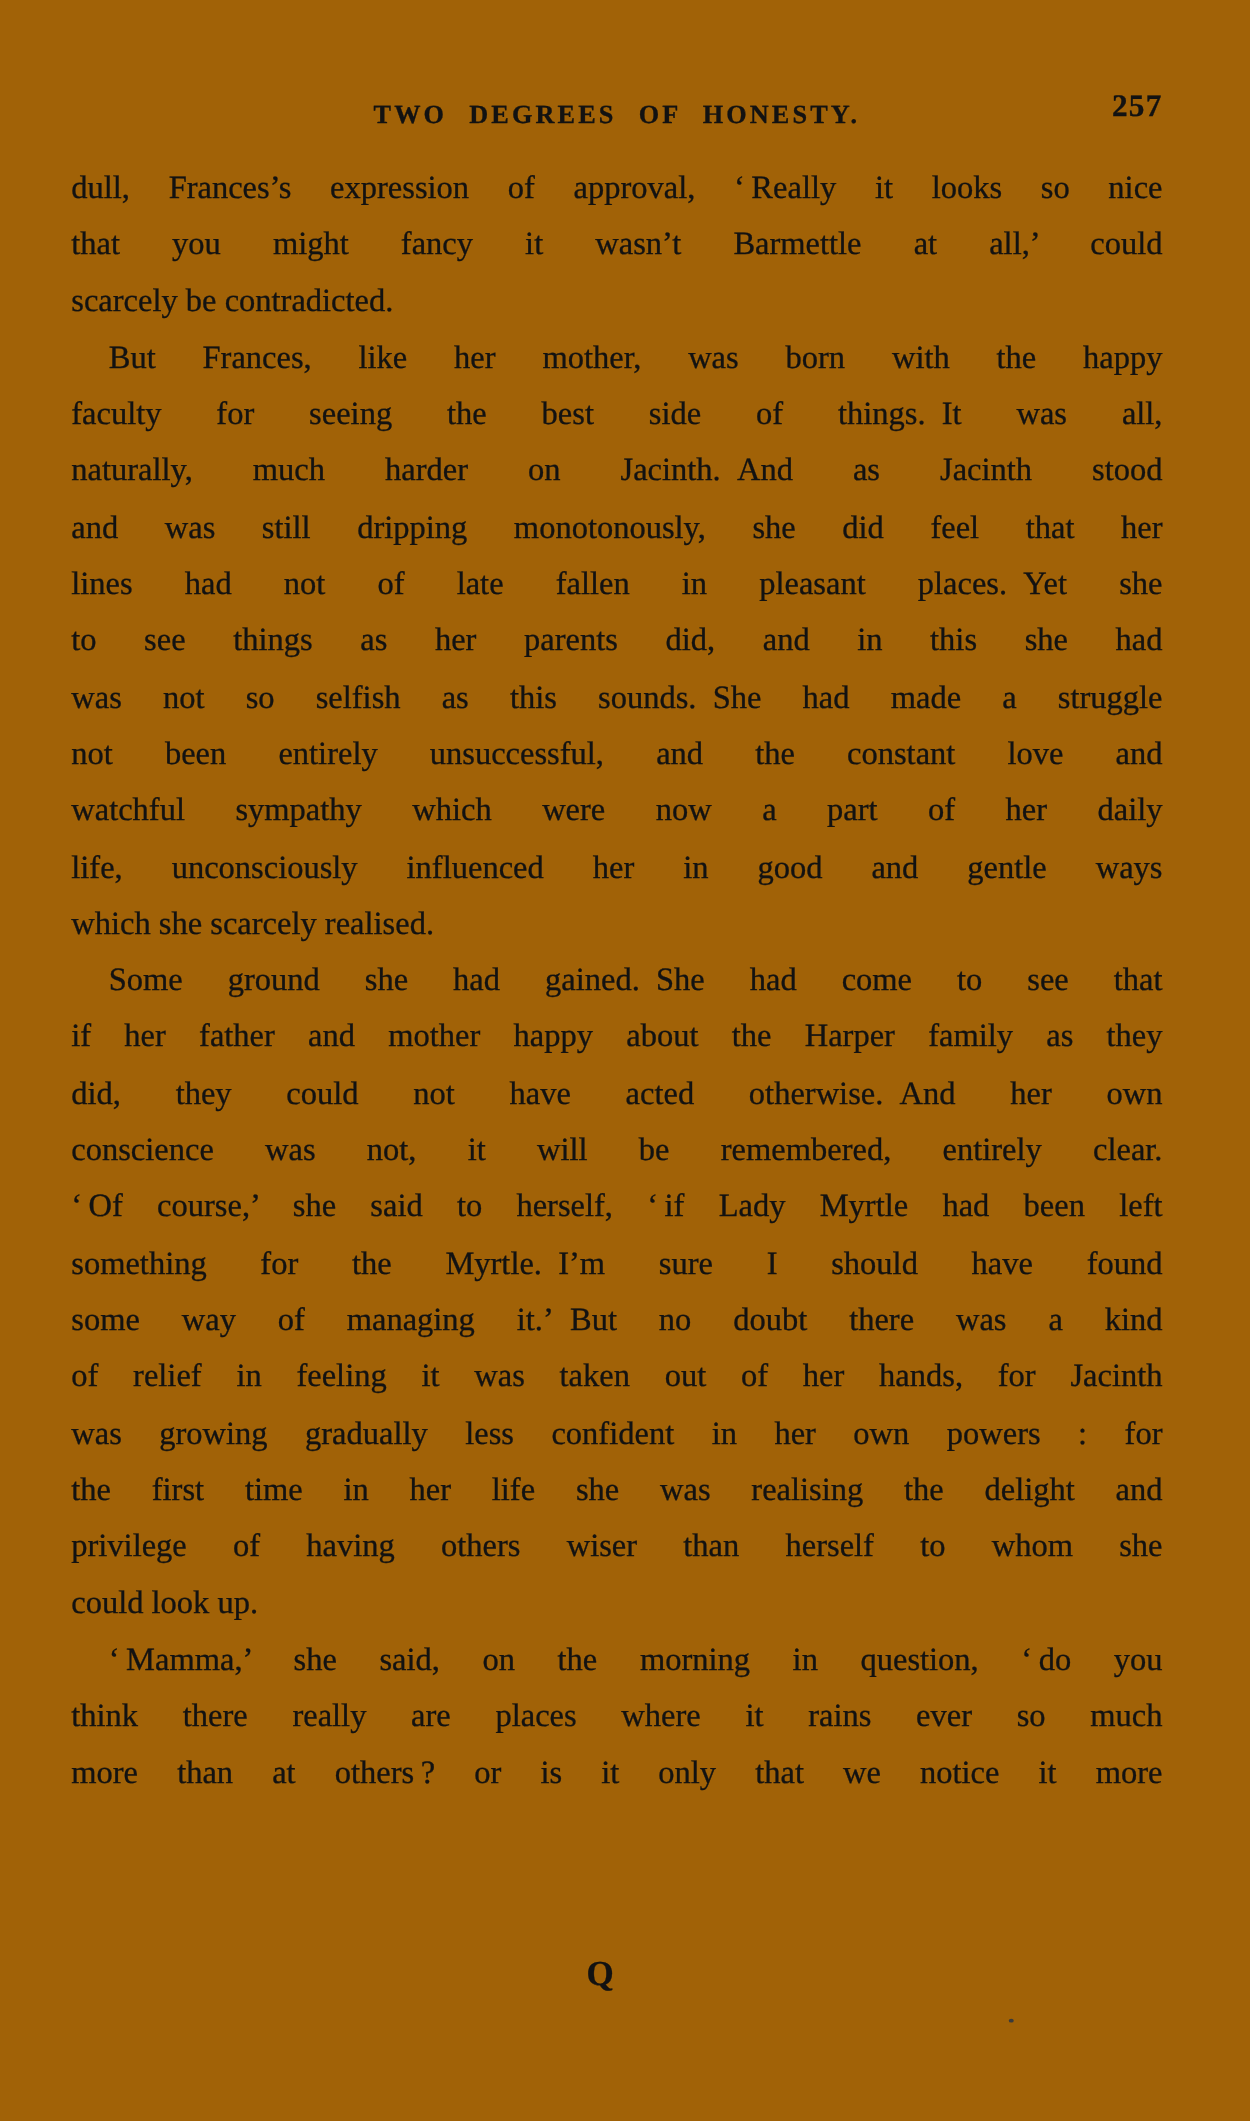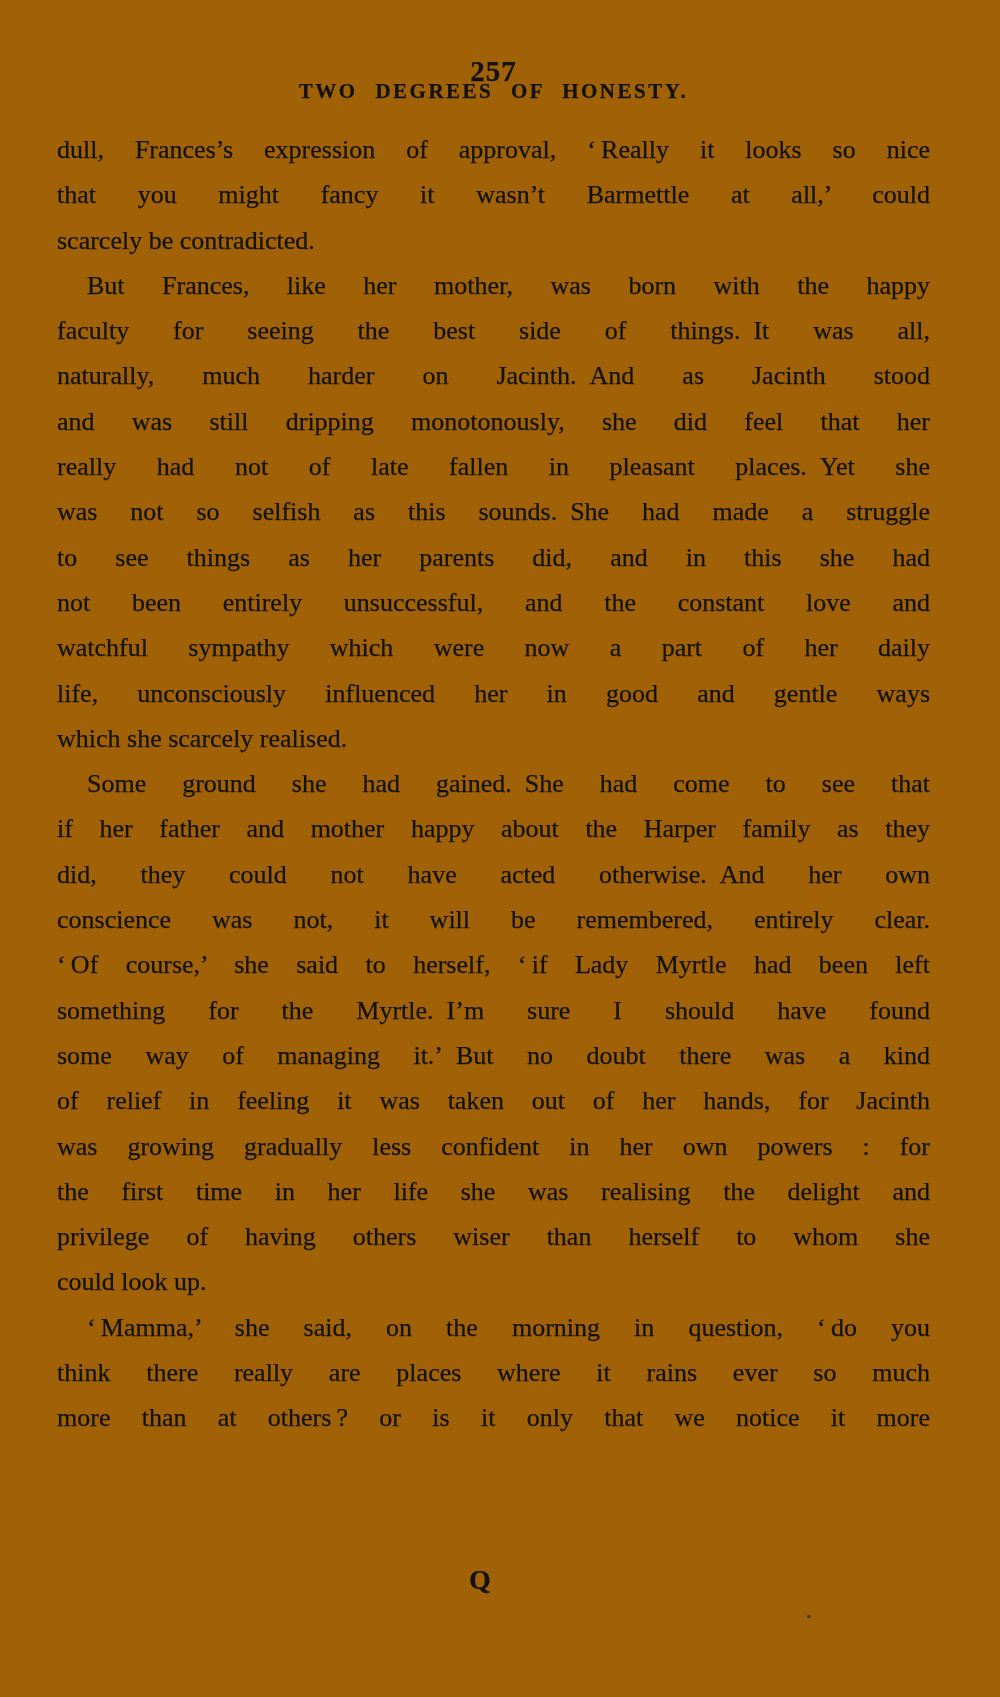--- a/index.html
+++ b/index.html
@@ -20,25 +20,25 @@
     width: 873px;
     text-align: center;
     font-size: 21px;
     font-weight: bold;
     letter-spacing: 2.5px;
     word-spacing: 10px;
     white-space: nowrap;
   }
   .page-number {
     position: absolute;
-    top: 55px;
+    top: 72px;
     left: 57px;
     width: 873px;
-    text-align: center;
-    font-size: 29px;
+    text-align: right;
+    font-size: 25px;
     font-weight: bold;
     letter-spacing: 1px;
   }
   .body-text {
     position: absolute;
     top: 127px;
     left: 57px;
     width: 873px;
     font-size: 26px;
     line-height: 45.3px;
@@ -79,23 +79,23 @@
   <div class="page-number">257</div>
 
   <div class="body-text">
       <div class="line">dull, Frances’s expression of approval, ‘ Really it looks so nice</div>
       <div class="line">that you might fancy it wasn’t Barmettle at all,’ could</div>
       <div class="line lastline">scarcely be contradicted.</div>
       <div class="line indent">But Frances, like her mother, was born with the happy</div>
       <div class="line">faculty for seeing the best side of things. It was all,</div>
       <div class="line">naturally, much harder on Jacinth. And as Jacinth stood</div>
       <div class="line">and was still dripping monotonously, she did feel that her</div>
-      <div class="line">really had not of late fallen in pleasant places. Yet she</div>
+      <div class="line">lines had not of late fallen in pleasant places. Yet she</div>
+      <div class="line">to see things as her parents did, and in this she had</div>
       <div class="line">was not so selfish as this sounds. She had made a struggle</div>
-      <div class="line">to see things as her parents did, and in this she had</div>
       <div class="line">not been entirely unsuccessful, and the constant love and</div>
       <div class="line">watchful sympathy which were now a part of her daily</div>
       <div class="line">life, unconsciously influenced her in good and gentle ways</div>
       <div class="line lastline">which she scarcely realised.</div>
       <div class="line indent">Some ground she had gained. She had come to see that</div>
       <div class="line">if her father and mother happy about the Harper family as they</div>
       <div class="line">did, they could not have acted otherwise. And her own</div>
       <div class="line">conscience was not, it will be remembered, entirely clear.</div>
       <div class="line">‘ Of course,’ she said to herself, ‘ if Lady Myrtle had been left</div>
       <div class="line">something for the Myrtle. I’m sure I should have found</div>

